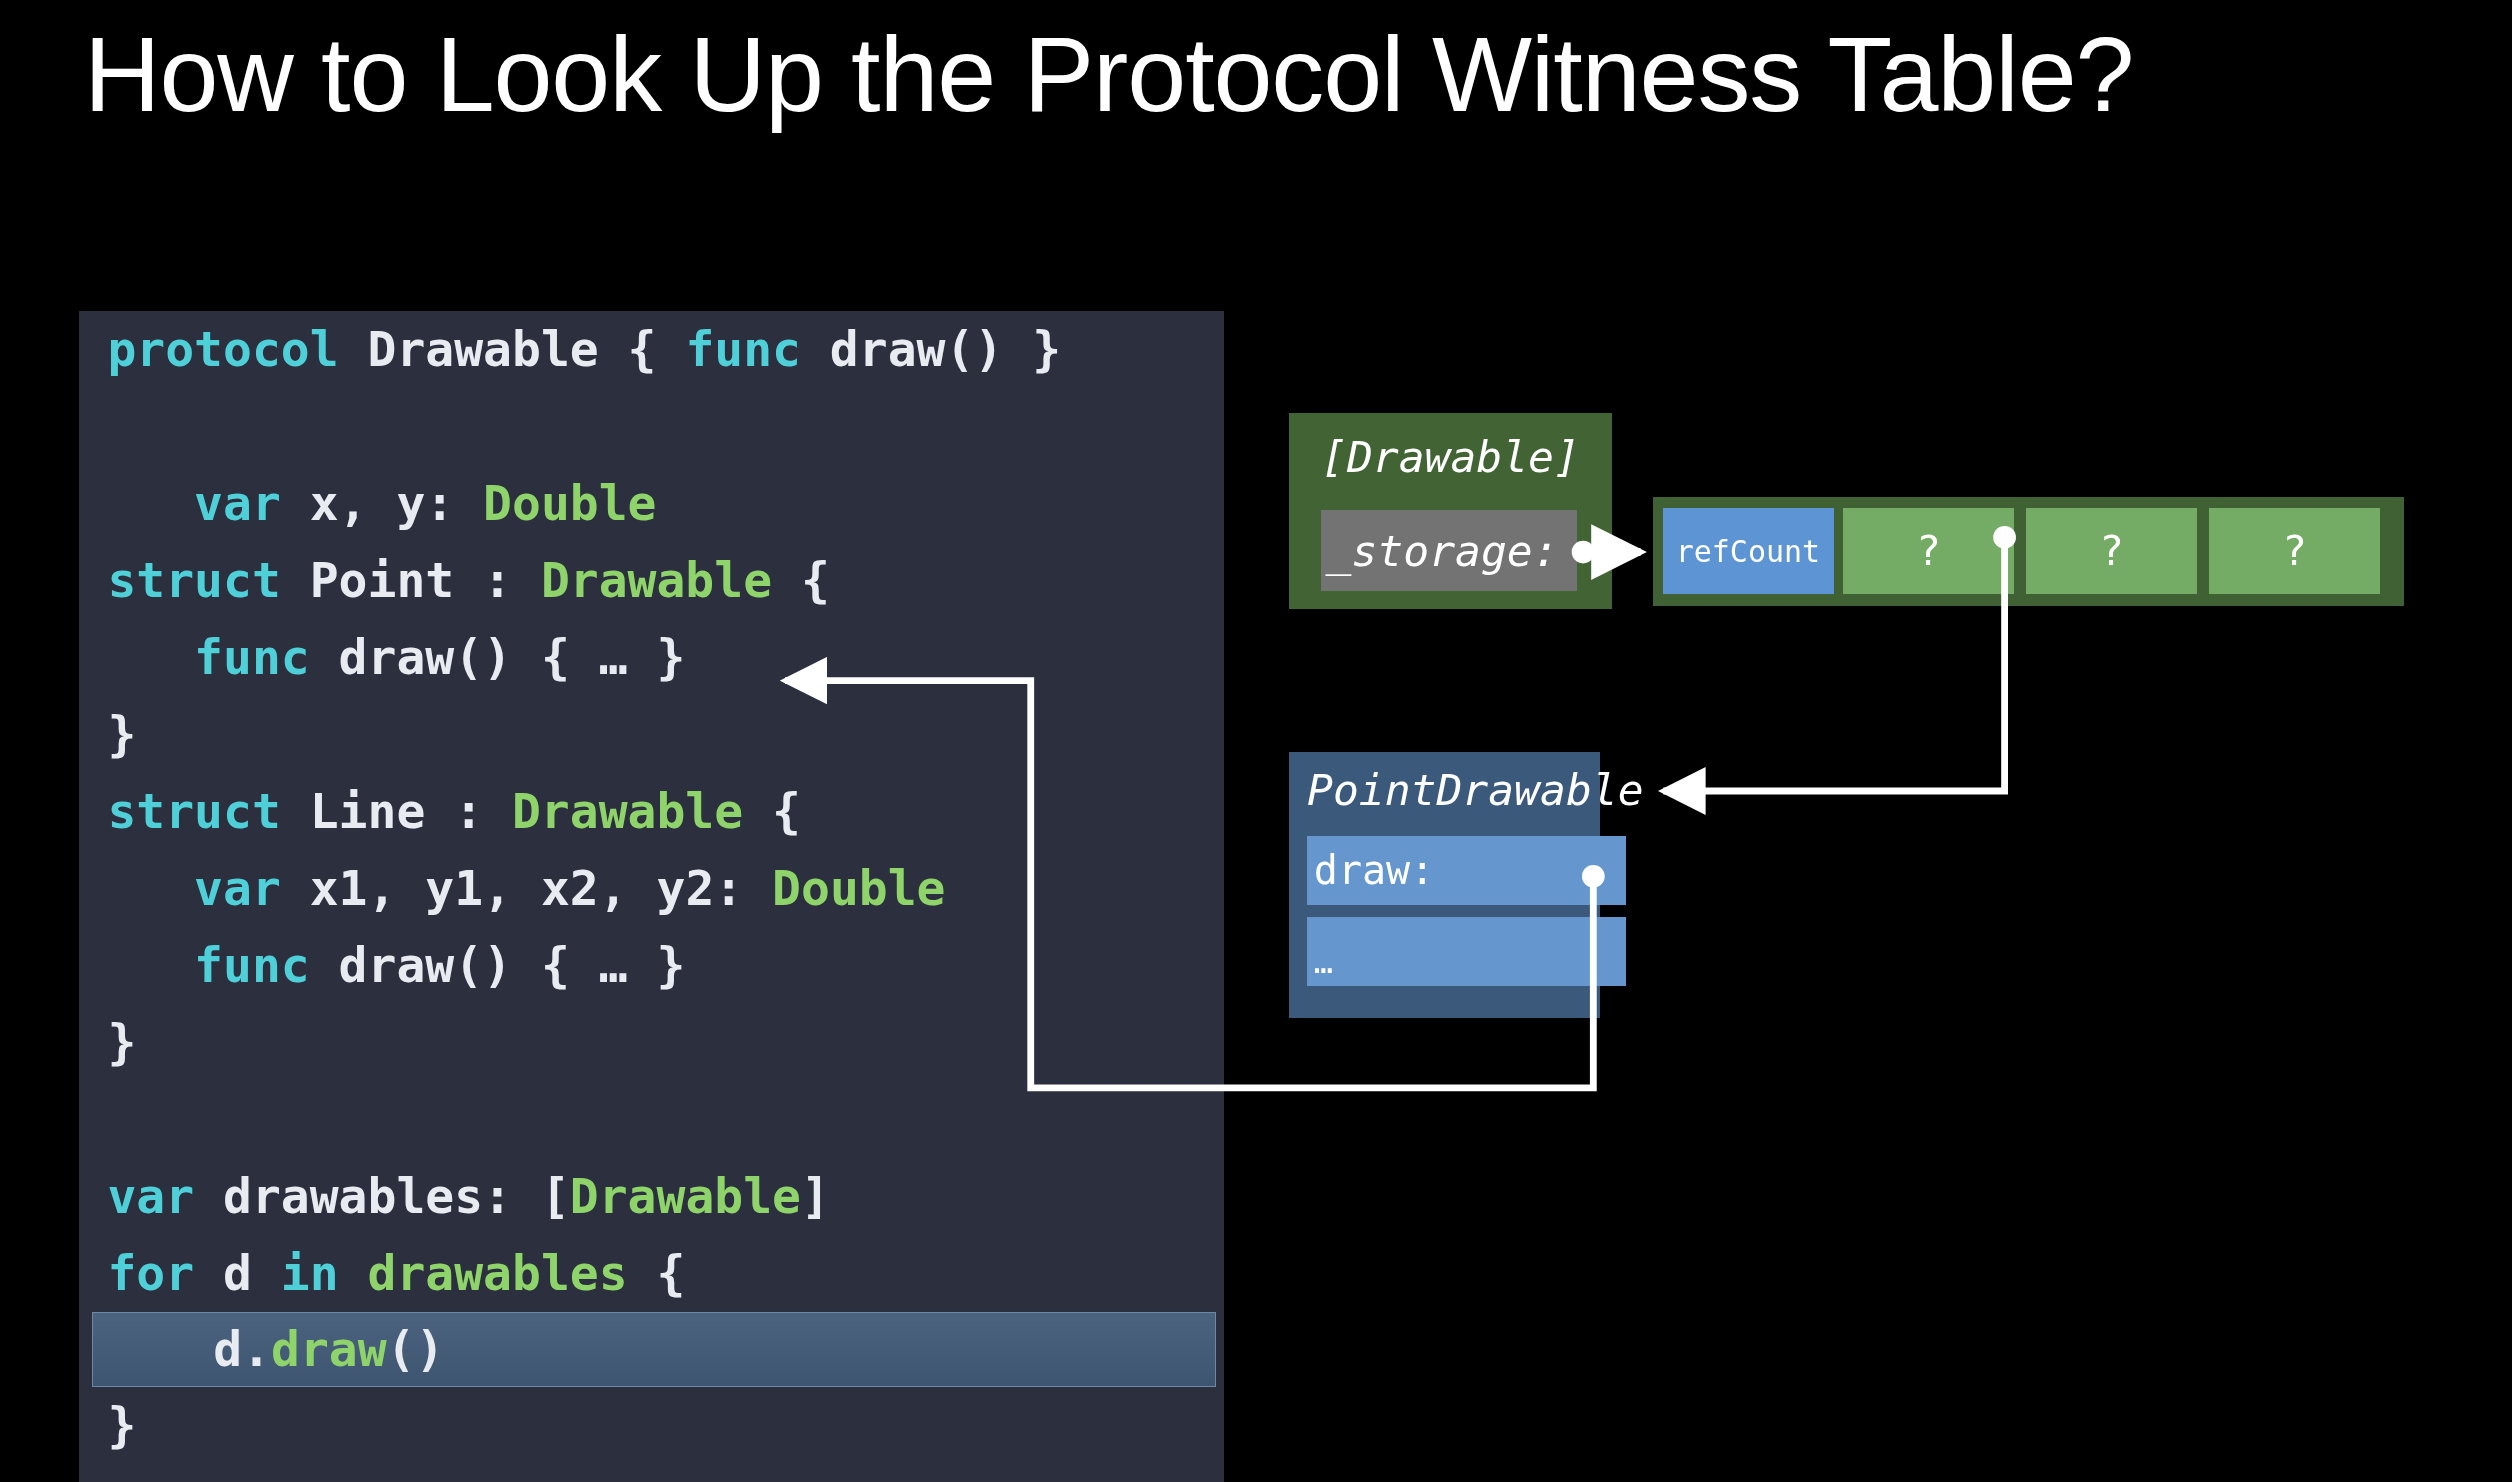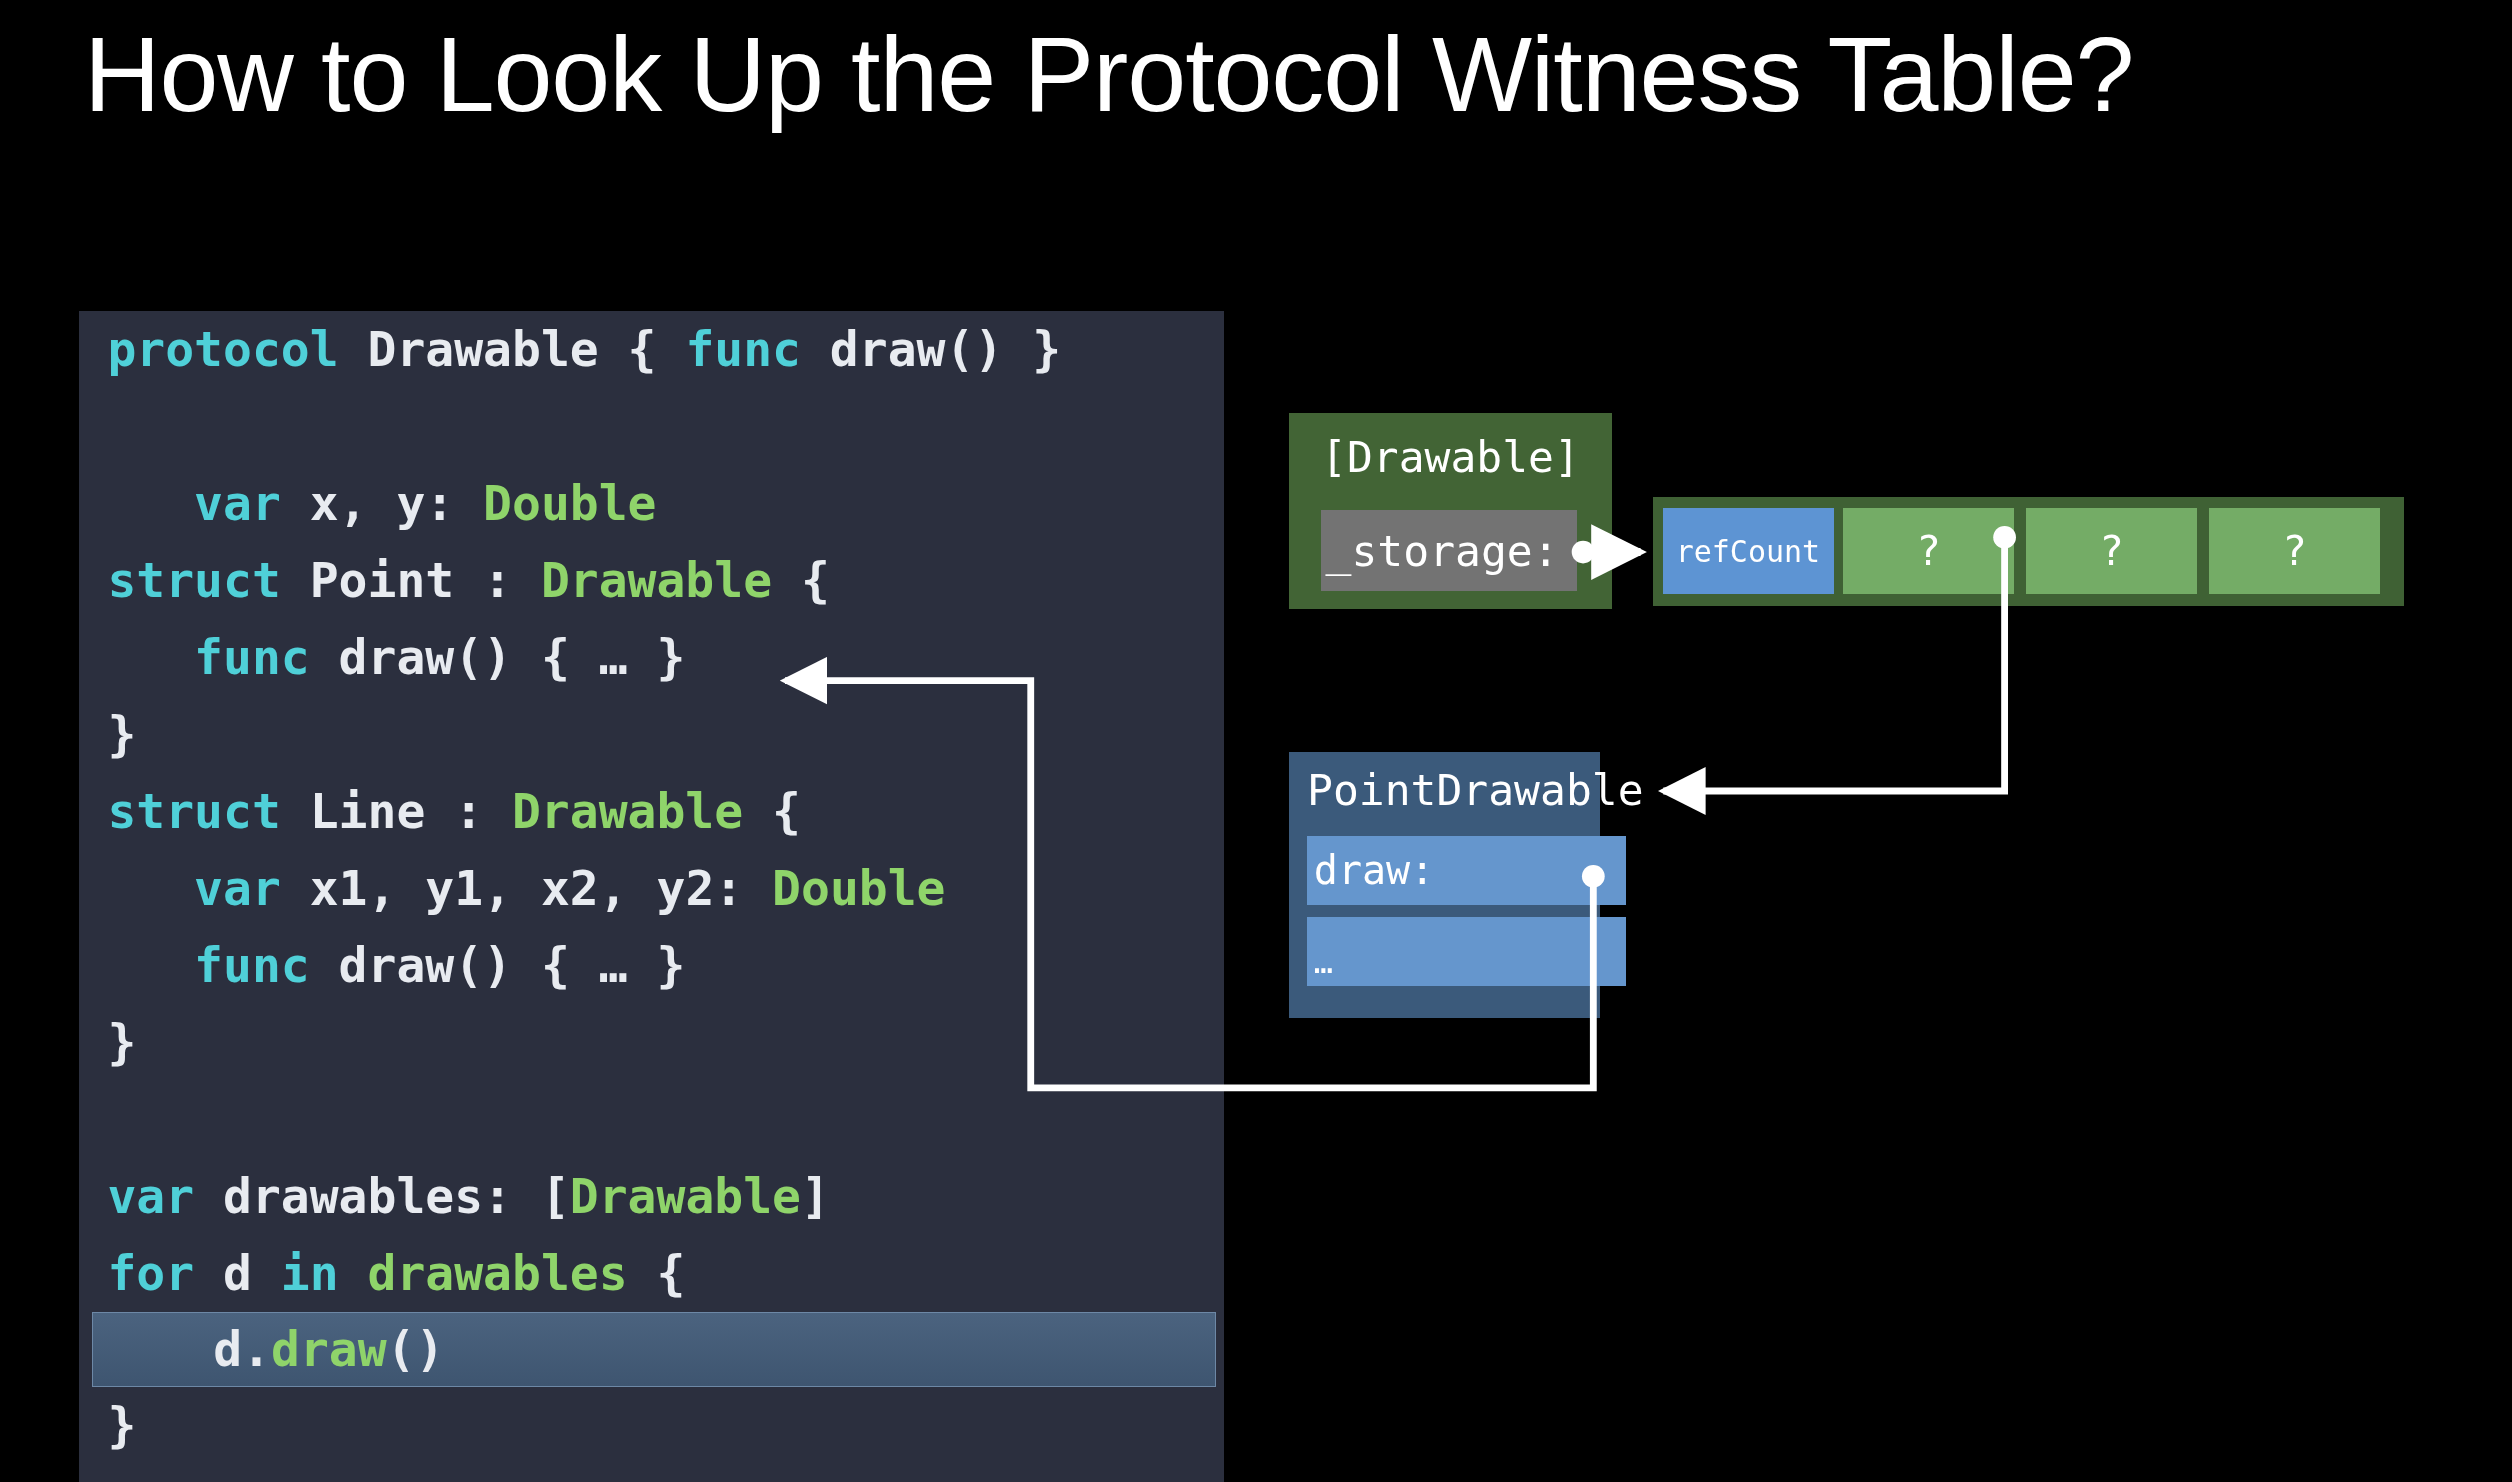--- a/index.html
+++ b/index.html
@@ -72,20 +72,21 @@
   .kw   { color: #4fd0d8; }
   .typ  { color: #8fd46a; }
   .pln  { color: #e8ebf0; }
   .pun  { color: #e8ebf0; }
 
   
   .box-label {
     font-family: "DejaVu Sans Mono", "Liberation Mono", monospace;
     color: #ffffff;
     white-space: nowrap;
+    font-style: italic;
   }
 
   
   #drawable-box {
     position: absolute;
     left: 1289px;
     top: 413px;
     width: 323px;
     height: 196px;
     background: #426435;

